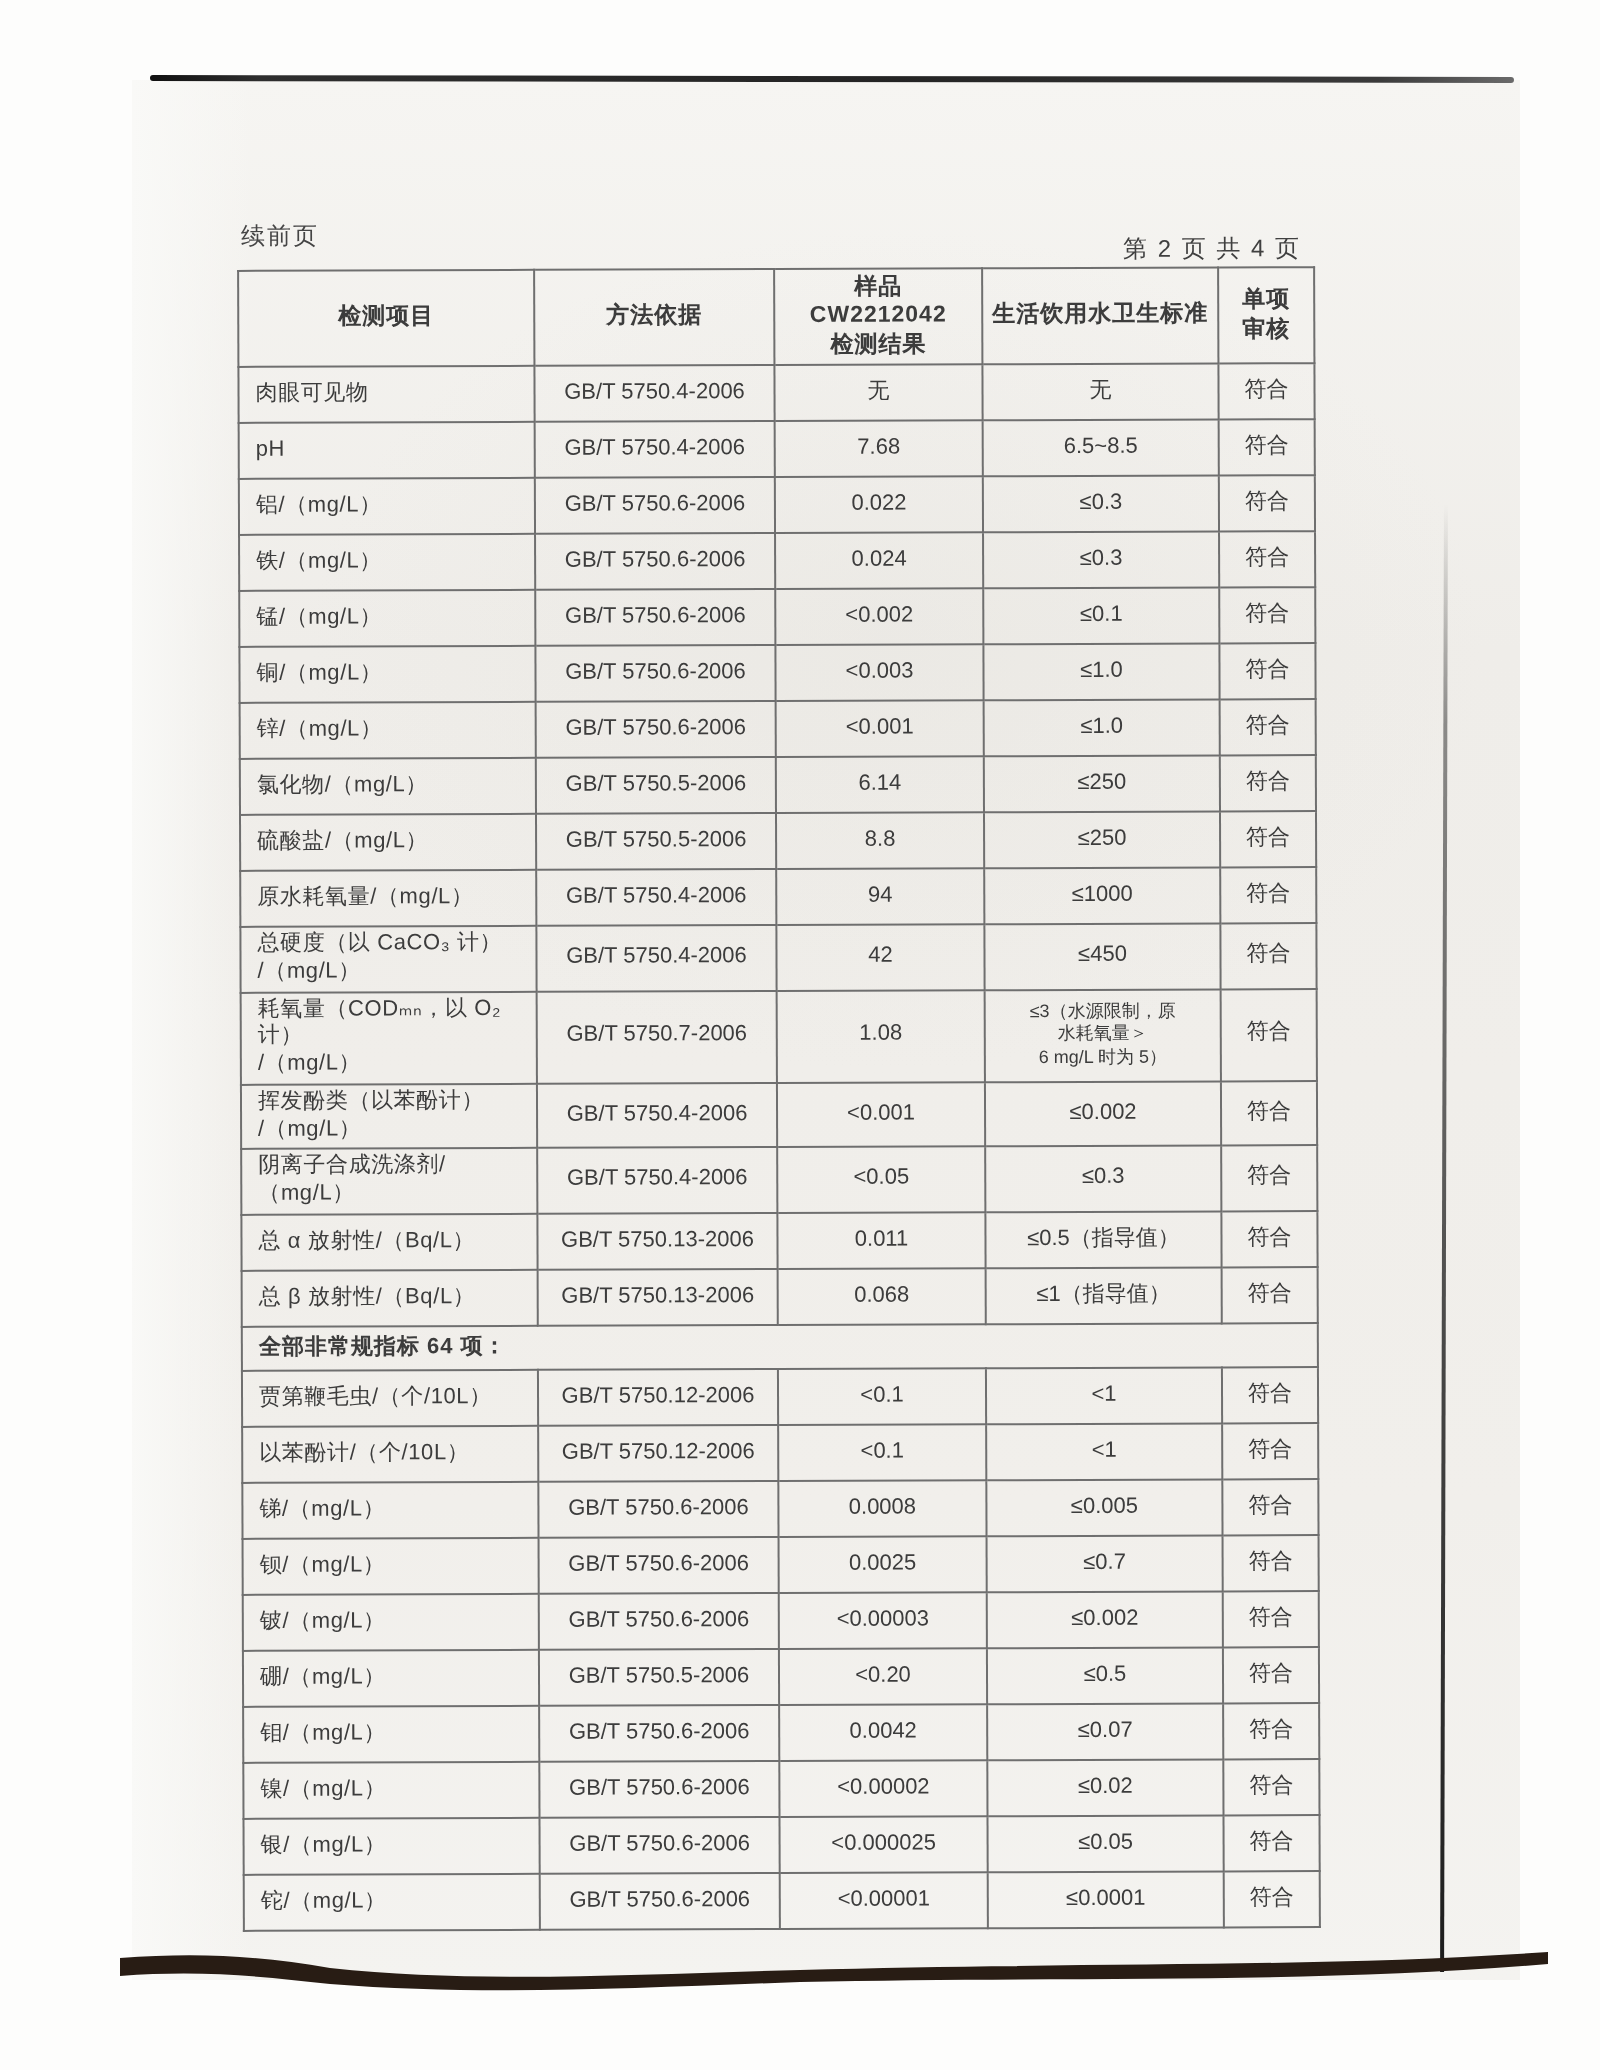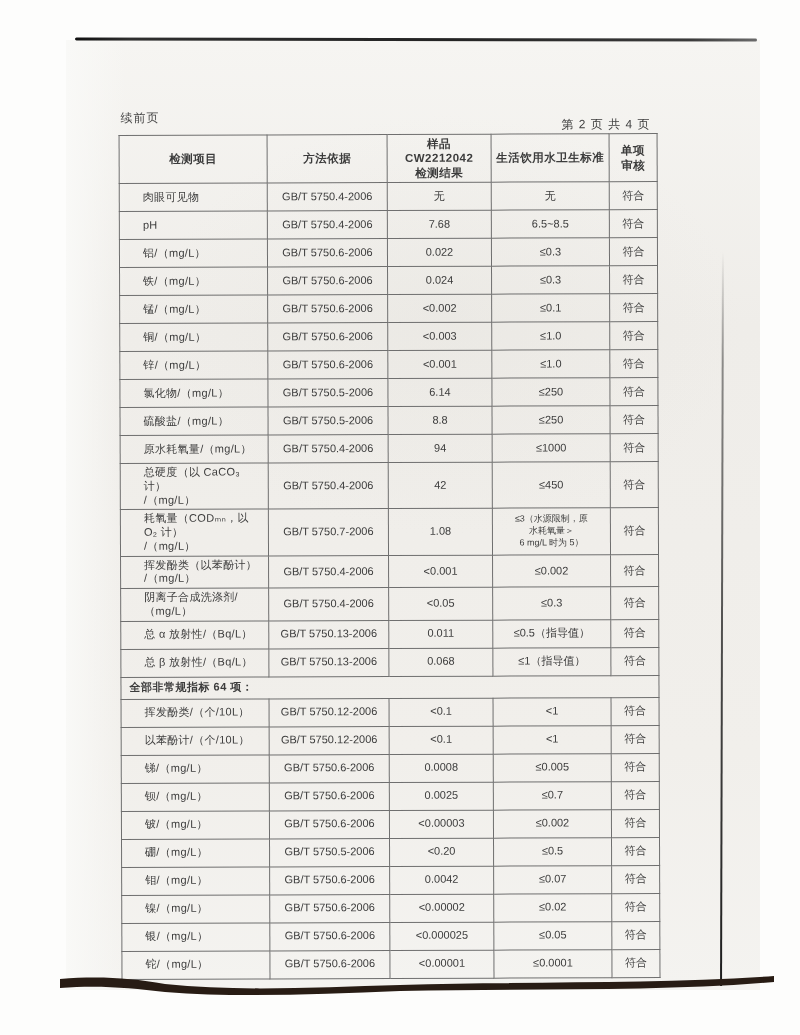--- a/index.html
+++ b/index.html
@@ -55,21 +55,21 @@
   .results th, .results td {
     border:1px solid #6f6f6f;
     font-size:11px; color:#3c3c3c;
     white-space:pre-line; line-height:1.25;
     padding:2px 4px;
     text-align:center; vertical-align:middle;
     overflow:hidden;
   }
   .results th { height:42px; font-weight:bold; font-size:11.5px; letter-spacing:.5px; }
   .results td { height:28px; }
-  .results td.c-item { text-align:left; padding-left:23px; letter-spacing:.3px; }
+  .results td.c-item { text-align:left; padding-left:8px; letter-spacing:.3px; }
   .results td.c-std.small { font-size:9px; line-height:1.3; padding:1px 20px; }
   .results tr.section-row td {
     height:22px; text-align:left; padding-left:8px;
     font-weight:bold; letter-spacing:.5px;
   }
 </style>
 </head>
 <body>
 
 <div class="canvas">
@@ -216,21 +216,21 @@
             <td class="c-item">总 β 放射性/（Bq/L）</td>
             <td>GB/T 5750.13-2006</td>
             <td>0.068</td>
             <td class="c-std">≤1（指导值）</td>
             <td>符合</td>
           </tr>
           <tr class="section-row">
             <td colspan="5">全部非常规指标 64 项：</td>
           </tr>
           <tr>
-            <td class="c-item">挥发酚类/（个/10L）</td>
+            <td class="c-item">贾第鞭毛虫/（个/10L）</td>
             <td>GB/T 5750.12-2006</td>
             <td>&lt;0.1</td>
             <td class="c-std">&lt;1</td>
             <td>符合</td>
           </tr>
           <tr>
             <td class="c-item">以苯酚计/（个/10L）</td>
             <td>GB/T 5750.12-2006</td>
             <td>&lt;0.1</td>
             <td class="c-std">&lt;1</td>

